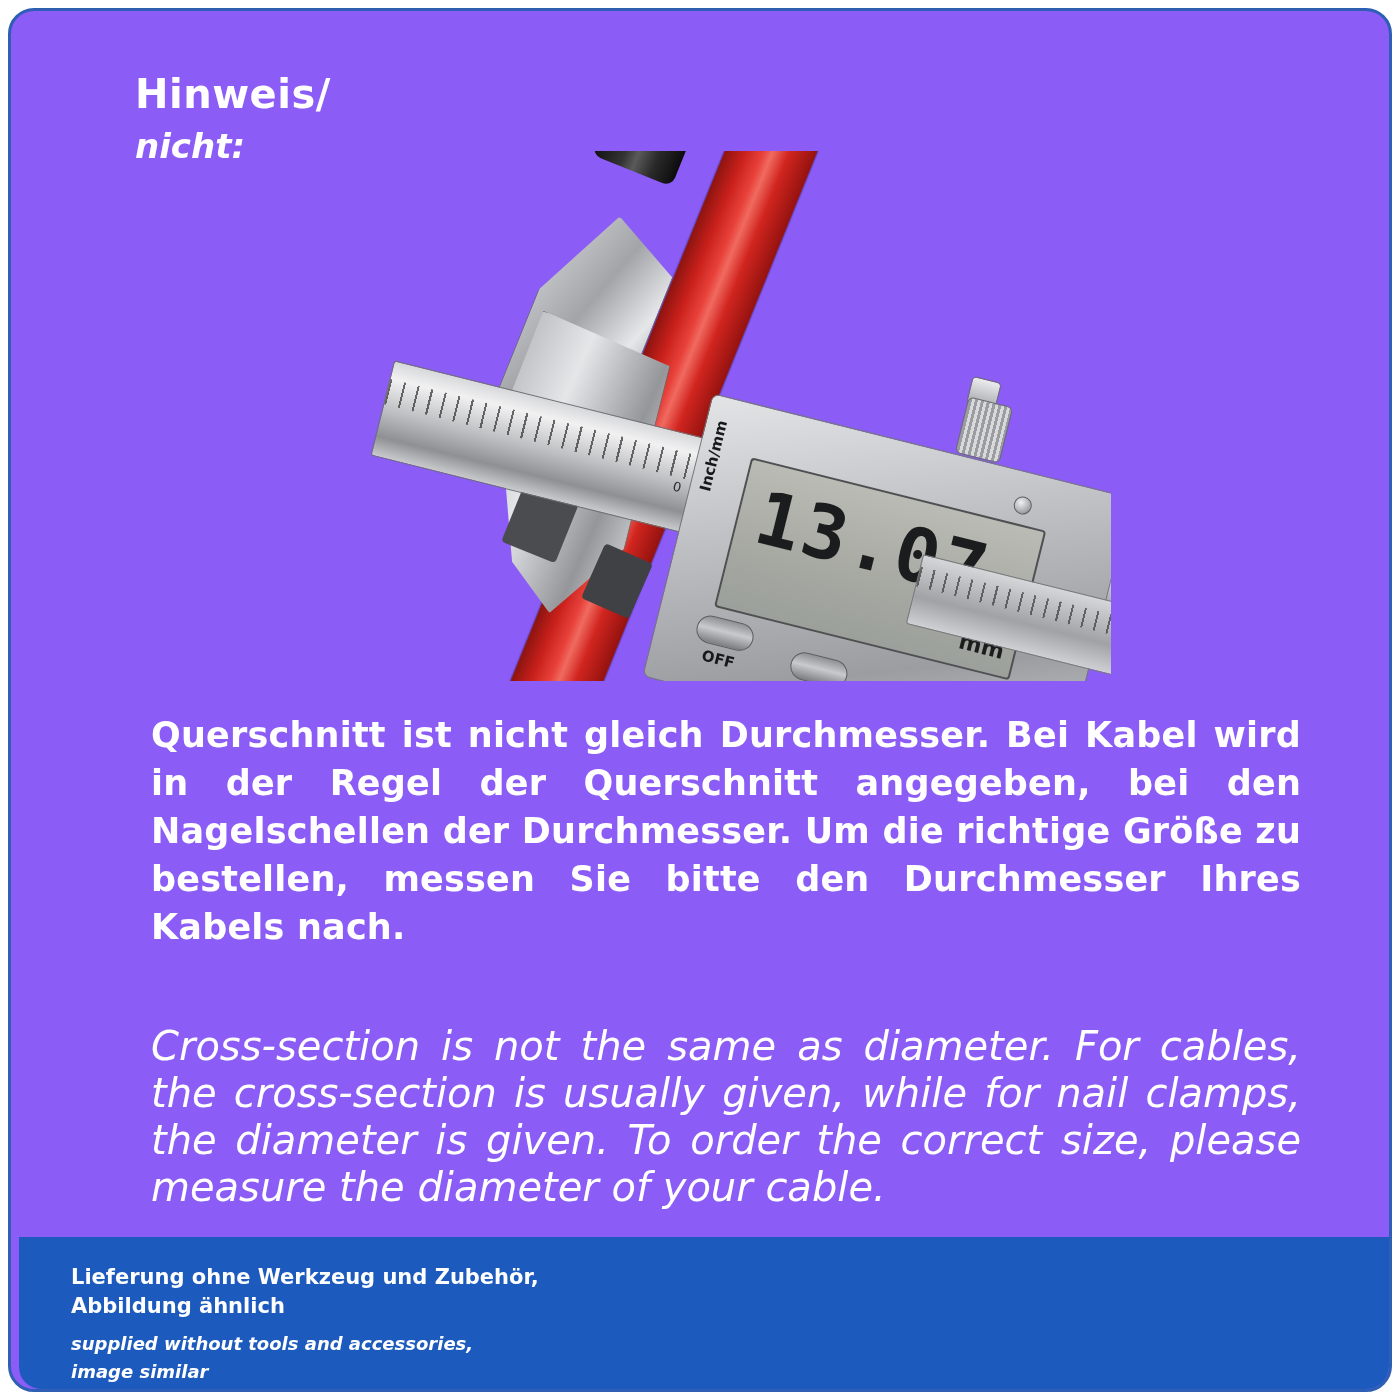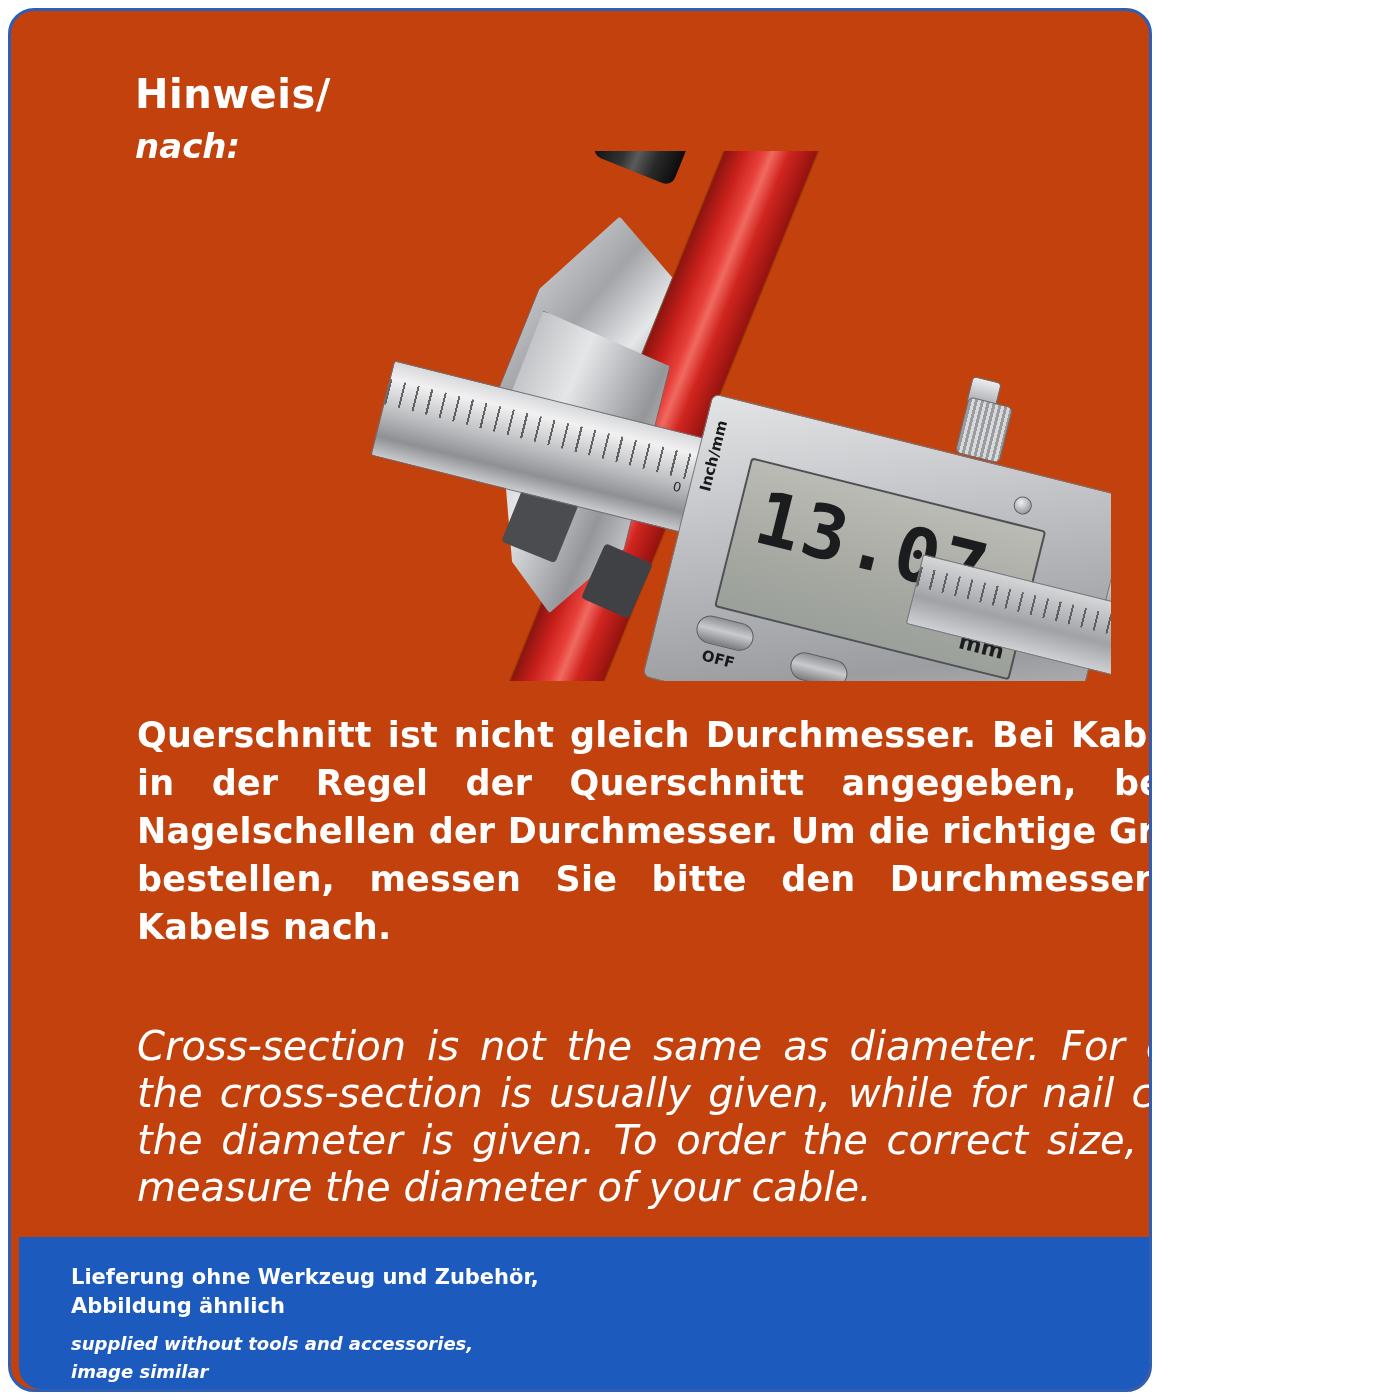--- a/index.html
+++ b/index.html
@@ -20,23 +20,23 @@
     height: 1400px;
     background: #ffffff;
     box-sizing: border-box;
   }
 
   
   .card {
     position: absolute;
     left: 8px;
     top: 8px;
-    width: 1144px;
+    width: 1384px;
     height: 1384px;
-    background: #c2410c;
+    background: #8b5cf6;
     border-radius: 26px;
     border: 3px solid #2f5fb5;
     box-sizing: border-box;
     overflow: hidden;
   }
 
   
   .heading {
     position: absolute;
     left: 124px;
@@ -62,21 +62,21 @@
     position: absolute;
     left: 180px;
     top: 140px;
     width: 920px;
     height: 530px;
   }
 
   
   .body-text {
     position: absolute;
-    left: 126px;
+    left: 140px;
     top: 700px;
     width: 1150px;
     color: #ffffff;
   }
   .para-de {
     font-size: 35px;
     font-weight: bold;
     line-height: 48px;
     text-align: justify;
     letter-spacing: 0.2px;
@@ -396,21 +396,21 @@
   }
 </style>
 </head>
 <body>
 
 <div class="page">
   <div class="card">
 
     <div class="heading">
       <div class="line1">Hinweis/</div>
-      <div class="line2">nach:</div>
+      <div class="line2">nicht:</div>
     </div>
 
     <div class="photo">
       <div class="photo-inner">
 
         <div class="cable"></div>
         <div class="cable-tip"></div>
 
         <div class="jaw-upper"></div>
         <div class="jaw-lower"></div>

